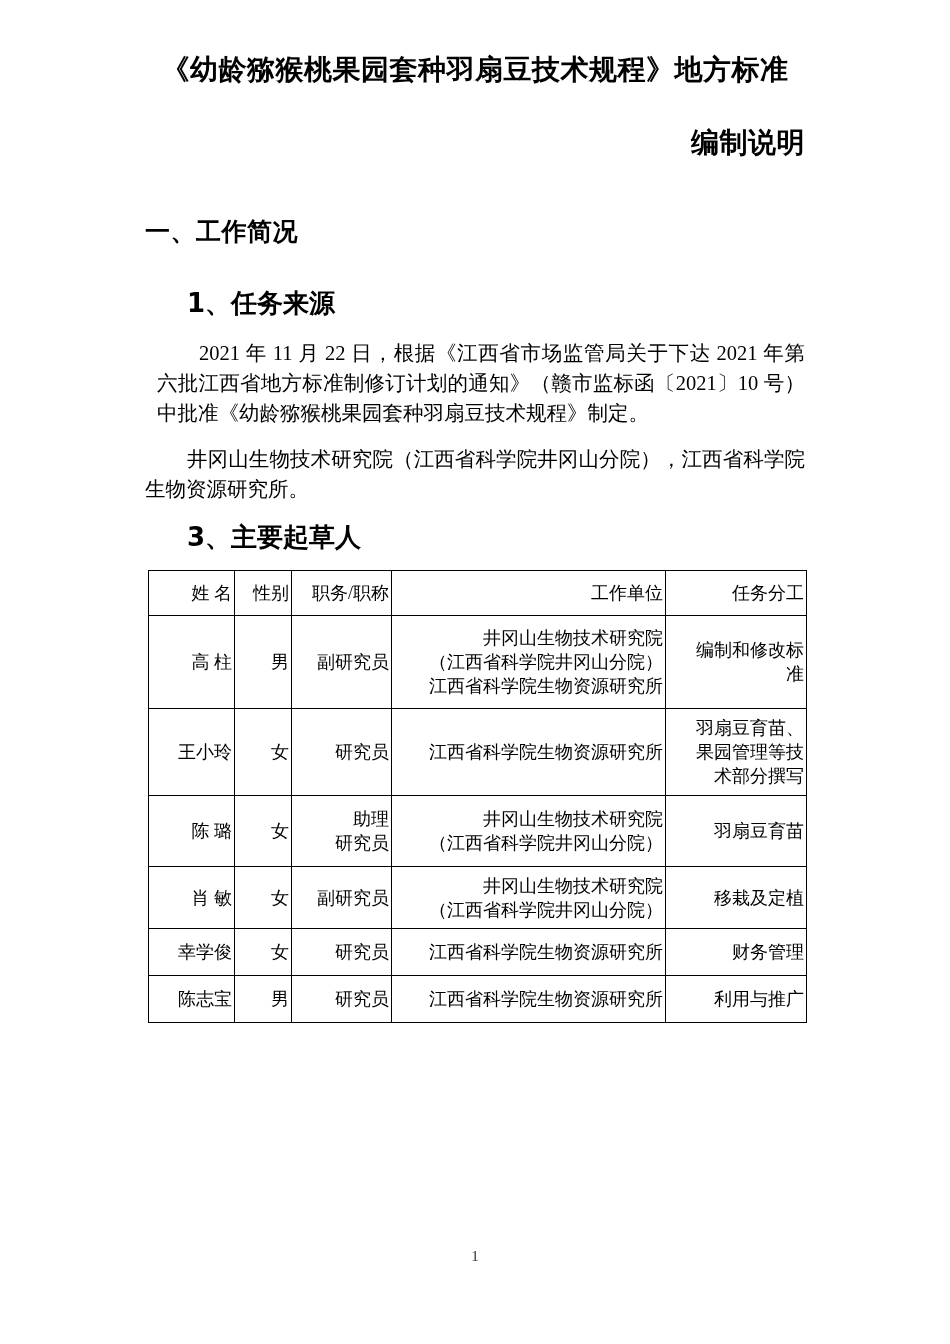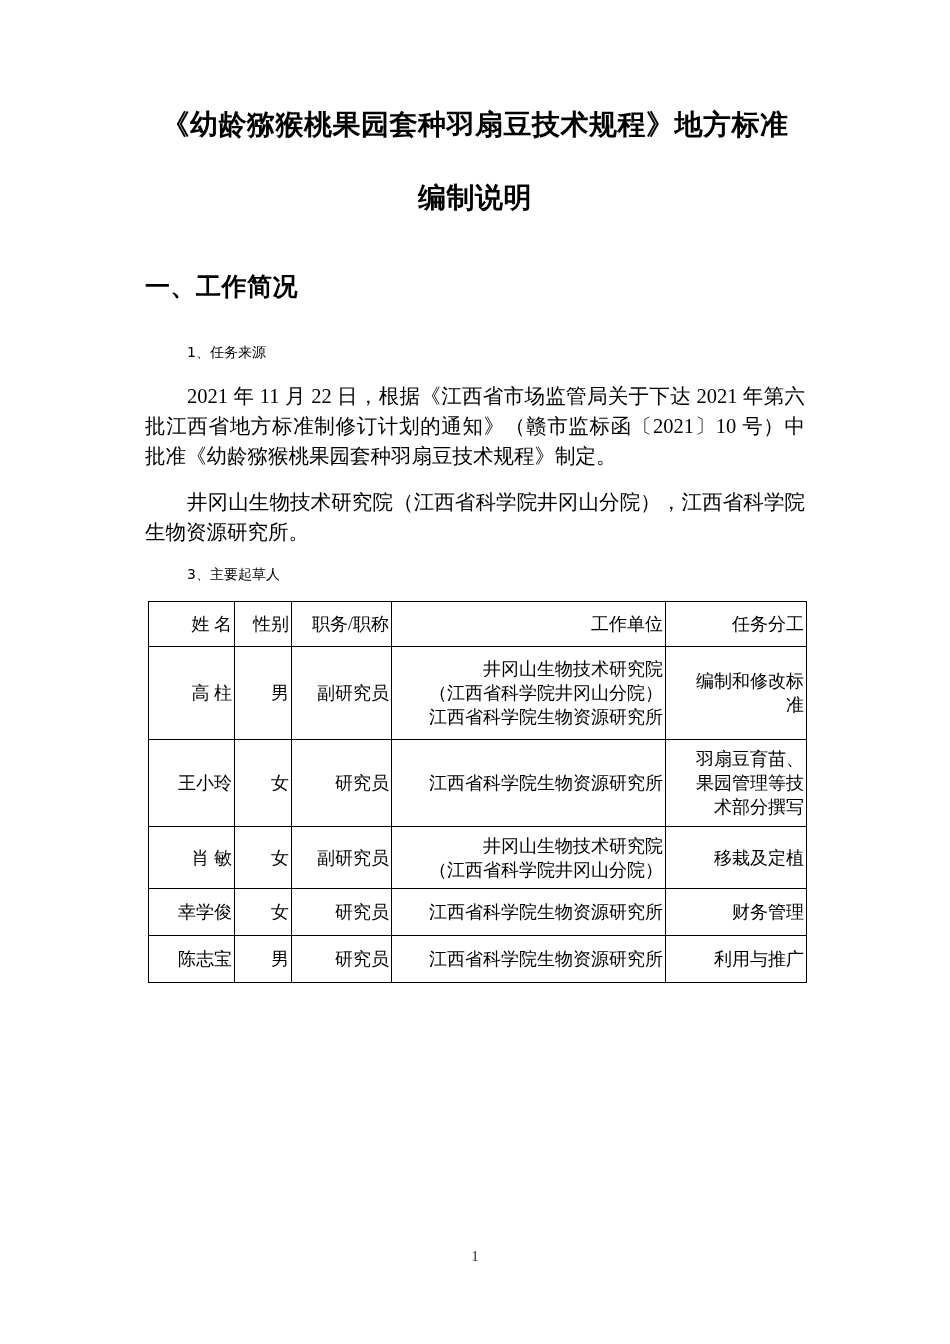--- a/index.html
+++ b/index.html
@@ -27,56 +27,56 @@
   
   .doc-title {
     text-align: center;
     font-family: "DejaVu Sans", "Liberation Sans", sans-serif;
     font-weight: bold;
     font-size: 28px;
     line-height: 1.0;
     letter-spacing: 0.5px;
     margin: 0;
   }
-  .title-line1 { padding-top: 111px; }
-  .title-line2 { padding-top: 45px; }
+  .title-line1 { padding-top: 56px; }
+  .title-line2 { padding-top: 45px; text-align: right; }
 
   
   .h1-heading {
     font-family: Liberation Serif, serif;
     font-weight: bold;
     font-size: 25px;
     line-height: 1.0;
     margin: 0;
     padding-top: 62px;
     letter-spacing: 0.5px;
   }
   .h2-heading {
     font-family: "DejaVu Sans", "Liberation Sans", sans-serif;
-    font-weight: normal;
-    font-size: 14px;
+    font-weight: bold;
+    font-size: 26px;
     line-height: 1.0;
     margin: 0;
     text-indent: 42px;
   }
   .h2-first { padding-top: 46px; }
   .h2-tight { padding-top: 20px; }
 
   
   .body-par {
     font-family: "Liberation Serif", "DejaVu Serif", serif;
     font-size: 20.5px;
     line-height: 30px;
     margin: 0;
     text-indent: 42px;
     text-align: justify;
     text-justify: inter-ideograph;
     letter-spacing: 0px;
   }
-  .par-gap1 { padding-top: 22px; }
+  .par-gap1 { padding-top: 22px; margin-left: 12px; }
   .par-gap2 { padding-top: 16px; }
 
   
   .staff-table-wrap {
     padding-top: 20px;
   }
   table.staff-table {
     border-collapse: collapse;
     width: 658px;
     margin: 0 auto 0 3px;
@@ -184,20 +184,35 @@
             </td>
             <td class="unit-cell cell-lines">
               <span>江西省科学院生物资源研究所</span>
             </td>
             <td class="task-cell cell-lines">
               <span>羽扇豆育苗、</span>
               <span>果园管理等技</span>
               <span>术部分撰写</span>
             </td>
           </tr>
+          <tr class="row-h68">
+            <td>陈 璐</td>
+            <td>女</td>
+            <td class="title-cell cell-lines">
+              <span>助理</span>
+              <span>研究员</span>
+            </td>
+            <td class="unit-cell cell-lines">
+              <span>井冈山生物技术研究院</span>
+              <span>（江西省科学院井冈山分院）</span>
+            </td>
+            <td class="task-cell cell-lines">
+              <span>羽扇豆育苗</span>
+            </td>
+          </tr>
           <tr class="row-h60">
             <td>肖 敏</td>
             <td>女</td>
             <td class="title-cell cell-lines">
               <span>副研究员</span>
             </td>
             <td class="unit-cell cell-lines">
               <span>井冈山生物技术研究院</span>
               <span>（江西省科学院井冈山分院）</span>
             </td>

